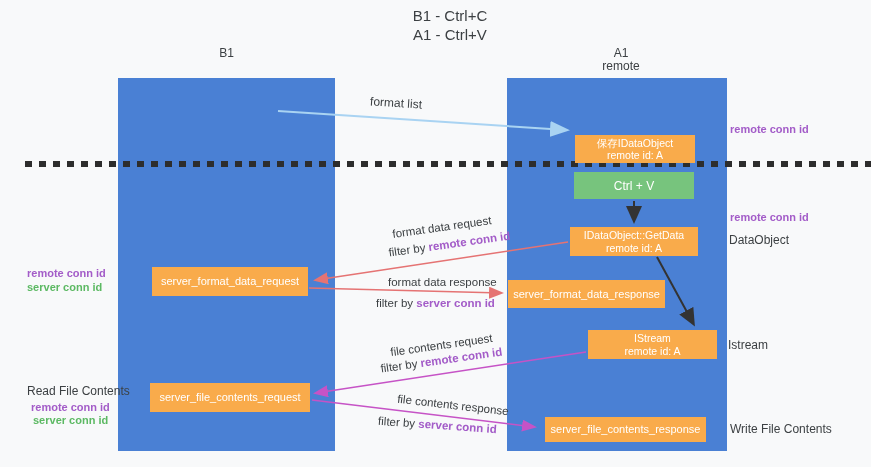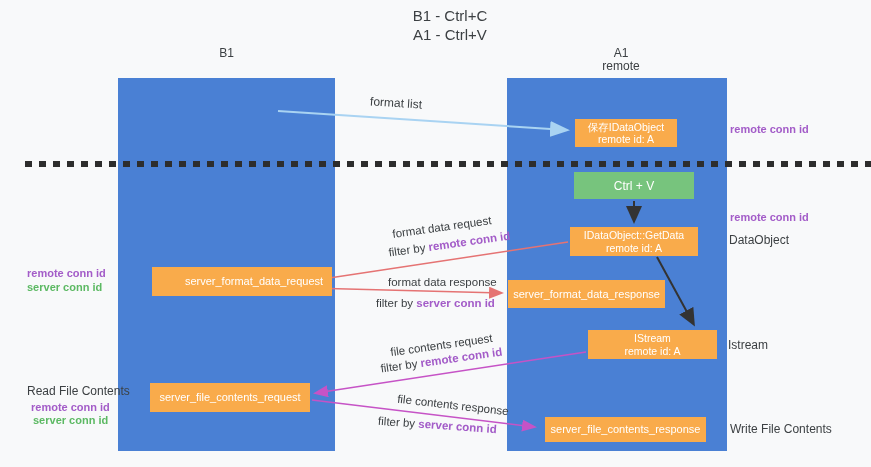--- a/index.html
+++ b/index.html
@@ -65,33 +65,33 @@
   <div class="abs colhdr" style="left:118px;width:217px;">
     <div>B1</div>
   </div>
   <div class="abs colhdr" style="left:511px;width:220px;">
     <div>A1</div>
     <div>remote</div>
   </div>
 
   <div class="abs gbox" style="left:574px;top:172px;width:120px;height:27px;">Ctrl + V</div>
 
-  <div class="abs obox" style="left:575px;top:119px;width:102px;height:28px;">
+  <div class="abs obox" style="left:575px;top:135px;width:120px;height:28px;">
     <div>保存IDataObject</div>
     <div>remote id: A</div>
   </div>
   <div class="abs obox" style="left:570px;top:227px;width:128px;height:29px;">
     <div>IDataObject::GetData</div>
     <div>remote id: A</div>
   </div>
   <div class="abs obox" style="left:588px;top:330px;width:129px;height:29px;">
     <div>IStream</div>
     <div>remote id: A</div>
   </div>
-  <div class="abs obox" style="left:152px;top:267px;width:156px;height:29px;font-size:11px;padding-left:24px;">server_format_data_request</div>
+  <div class="abs obox" style="left:152px;top:267px;width:156px;height:29px;font-size:11px;">server_format_data_request</div>
   <div class="abs obox" style="left:508px;top:280px;width:157px;height:28px;font-size:11px;">server_format_data_response</div>
   <div class="abs obox" style="left:150px;top:383px;width:160px;height:29px;font-size:11px;">server_file_contents_request</div>
   <div class="abs obox" style="left:545px;top:417px;width:161px;height:25px;font-size:11px;">server_file_contents_response</div>
 
   <div class="abs alabel rotfl" style="left:370px;top:96px;font-size:12px;">format list</div>
 
   <div class="abs alabel rotup" style="left:392px;top:221px;">format data request</div>
   <div class="abs alabel rotup" style="left:388px;top:238px;">
     <span>filter by </span><span class="purple">remote conn id</span>
   </div>

